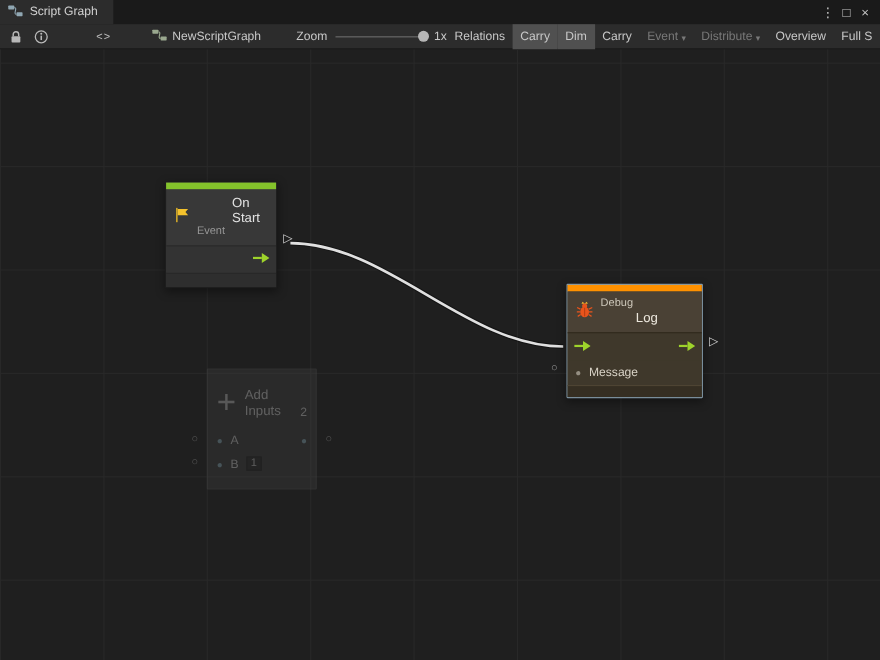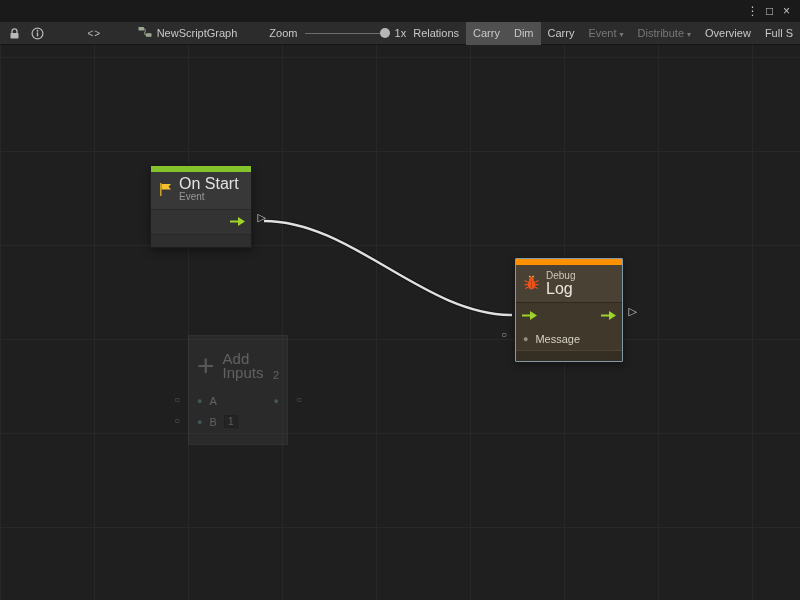--- a/index.html
+++ b/index.html
@@ -57,69 +57,79 @@
       linear-gradient(to right, #282828 1px, transparent 1px),
       linear-gradient(to bottom, #282828 1px, transparent 1px);
     background-size: 94px 94px;
     background-position: 0 12px;
   }
   .wires { position: absolute; left: 0; top: 0; width: 800px; height: 555px; pointer-events: none; }
 
   .node { position: absolute; font-size: 11px; border-radius: 1px; box-shadow: 0 3px 9px rgba(0,0,0,.4); }
   .accent-bar { height: 6px; }
   .n-head { display: flex; align-items: center; gap: 6px; padding: 5px 7px 6px; }
-  .n-title { font-size: 16px; color: #e2e2e2; line-height: 14px; }
+  .n-title { font-size: 12px; color: #e2e2e2; line-height: 14px; margin-left: 32px; }
   .n-sub { font-size: 10px; color: #979797; line-height: 12px; }
   .n-cat { font-size: 10px; color: #cdc7ba; line-height: 12px; }
   .port-glyph { position: absolute; line-height: 1; }
 
   
   .node-onstart { left: 150px; top: 120px; width: 102px; background: #383838; border: 1px solid #1d1d1d; }
   .node-onstart .accent-bar { background: #84C32B; }
   .node-onstart .n-flow {
     border-top: 1px solid #2a2a2a; background: #333333;
     height: 25px; display: flex; align-items: center; justify-content: flex-end; padding: 0 6px;
   }
   .node-onstart .n-foot { height: 13px; background: #2e2e2e; border-top: 1px solid #292929; }
   .onstart-out-tri { right: -15px; top: 46px; font-size: 11px; color: #d2d2d2; }
 
   
-  .node-debug { left: 515px; top: 213px; width: 108px; background: #463e31; border: 1px solid #8299a9; }
+  .node-debug { left: 515px; top: 213px; width: 124px; background: #463e31; border: 1px solid #8299a9; }
   .node-debug .accent-bar { background: #FF9100; }
   .node-debug .n-head { background: #4a4135; }
   .node-debug .n-title { color: #ebe6dc; }
   .node-debug .n-flow {
     border-top: 1px solid #30281c; background: #3f382b;
     height: 26px; display: flex; align-items: center; justify-content: space-between; padding: 0 6px;
   }
   .node-debug .n-msg { height: 22px; display: flex; align-items: center; gap: 7px; padding: 0 7px; background: #3f382b; color: #d8d2c6; }
   .msg-dot { color: #948e82; font-size: 9px; }
   .node-debug .n-foot { height: 11px; background: #352e22; border-top: 1px solid #4e4433; }
   .debug-out-tri { right: -15px; top: 47px; font-size: 11px; color: #d2d2d2; }
   .debug-msg-circle { left: -15px; top: 71px; font-size: 10px; color: #9d9d9d; }
 
   
   .node-ghost { left: 188px; top: 290px; width: 100px; height: 110px; background: #3e3e3e; border: 1px solid #4d4d4d; opacity: .38; box-shadow: none; }
   .ghost-head { display: flex; align-items: center; gap: 8px; padding: 14px 8px 8px; height: 54px; }
   .plus { font-size: 30px; color: #b5b5b5; line-height: 26px; }
-  .ghost-titles { color: #c9c9c9; font-size: 15px; line-height: 14px; }
+  .ghost-titles { color: #c9c9c9; font-size: 12px; line-height: 14px; }
   .ghost-count { margin-left: auto; align-self: flex-end; color: #c9c9c9; padding-bottom: 1px; }
   .ghost-row { height: 21px; display: flex; align-items: center; gap: 7px; padding: 0 8px; color: #c9c9c9; }
   .row-dot { color: #86a8b5; font-size: 9px; }
   .row-dot-right { margin-left: auto; }
   .val-box { min-width: 14px; height: 13px; background: #2d2d2d; border: 1px solid #232323; color: #c0c0c0; font-size: 10px; display: flex; align-items: center; justify-content: center; }
   .ghost-circle { position: absolute; font-size: 10px; color: #b0b0b0; line-height: 1; }
   .gc-left-a { left: -15px; top: 59px; }
   .gc-left-b { left: -15px; top: 80px; }
   .gc-right-a { right: -15px; top: 59px; }
 </style>
 </head>
 <body>
 
 <div class="titlebar">
+  <div class="tab">
+    <span>
+      <svg width="14" height="12" viewBox="0 0 14 12">
+          <rect x="0.5" y="1" width="5.5" height="3.6" rx="0.6" fill="#90a7b3"></rect>
+          <rect x="8" y="7.2" width="5.5" height="3.6" rx="0.6" fill="#90a7b3"></rect>
+          <path d="M6 2.8 C9.5 2.8 4.5 9 8 9" stroke="#90a7b3" stroke-width="1" fill="none"></path>
+        </svg>
+    </span>
+    <span>Script Graph</span>
+  </div>
   <div class="titlebar-right">
     <span class="win-icon">⋮</span>
     <span class="win-icon">□</span>
     <span class="win-icon">×</span>
   </div>
 </div>
 
 <div class="toolbar">
   <span class="icon-btn">
     <svg width="11" height="13" viewBox="0 0 11 13">

